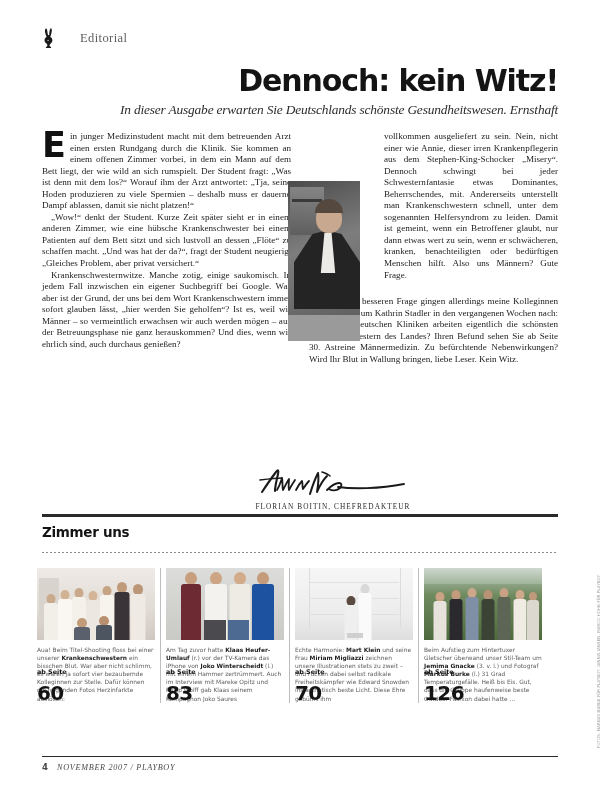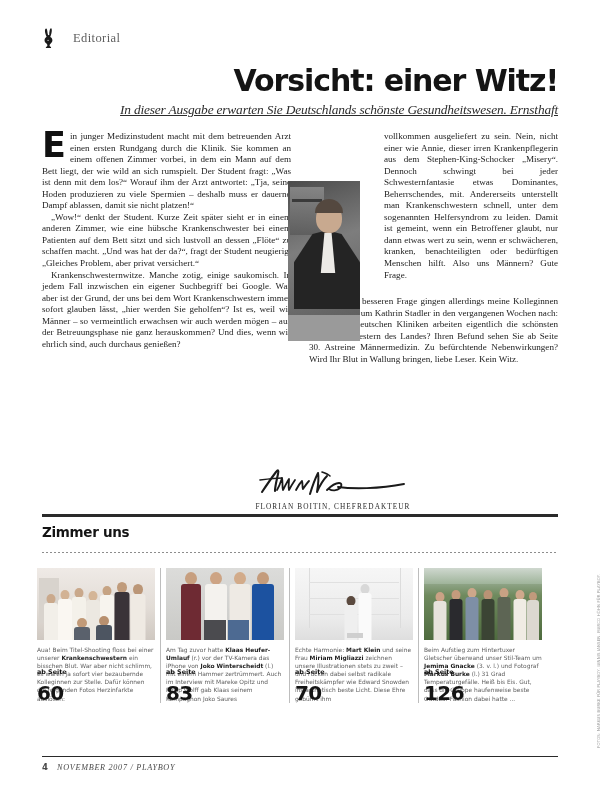--- a/index.html
+++ b/index.html
@@ -7,35 +7,35 @@
     width:600px;height:800px;
     background:#ffffff;
     font-family:"Liberation Serif", serif;
     color:#1a1a1a;
     overflow:hidden;
     position:relative;
   }
   .page{position:relative;width:600px;height:800px;box-sizing:border-box;}
 
   
-  .rubric{position:absolute;left:42px;top:28px;display:flex;align-items:center;gap:17px;}
+  .rubric{position:absolute;left:42px;top:28px;display:flex;align-items:center;gap:24px;}
   .bunny{width:14px;height:20px;display:block;}
   .rubric-label{font-family:"Liberation Serif",serif;font-size:12.5px;color:#5e5e5e;letter-spacing:.4px;}
 
   
   .headline-wrap{position:absolute;left:42px;top:66px;width:516px;text-align:right;}
   .headline{
     font-family:"DejaVu Sans", sans-serif;
     font-weight:bold;font-size:30px;line-height:1.02;
     letter-spacing:-1.1px;color:#141414;margin:0;
   }
   .subhead{
     font-family:"Liberation Serif",serif;
     font-style:italic;font-size:13.4px;color:#2b2b2b;
-    margin:5px 0 0 0;letter-spacing:-.18px;white-space:nowrap;text-decoration:underline;
+    margin:5px 0 0 0;letter-spacing:-.18px;white-space:nowrap;
   }
 
   
   .cols{position:absolute;left:42px;top:131px;width:516px;height:330px;}
   .col{position:absolute;top:0;width:249px;font-size:9.1px;line-height:11.55px;
        text-align:justify;color:#1c1c1c;hyphens:auto;}
   .col-l{left:0;}
   .col-r{left:267px;}
   .col p{margin:0;text-indent:9px;}
   .col p.first{text-indent:0;}
@@ -135,21 +135,21 @@
     <span>
       <svg class="bunny" viewBox="0 0 28 40" xmlns="http://www.w3.org/2000/svg">
         <path fill="#1a1a1a" d="M9.2 17.5C7.4 13.8 5.6 9 5.9 5.2c.2-2.6 1.3-4.4 2.4-4.2 1.3.2 1.9 2.3 2.3 5 .4 2.9.7 6 1.6 8.6.7-.3 1.5-.4 2.3-.4-.2-3.3.1-7 .9-9.9C16.1 1.8 17 .2 18.1.4c1.2.2 1.6 2.2 1.5 4.9-.2 4-1.6 9-3.1 12.6 2.6 1.3 4.3 3.6 4.3 6.6 0 2.6-1.3 4.7-3.3 6.3-1.6 1.3-2.4 2.3-2.4 3.7 0 1.4.8 2.3 1.9 3 .8.5 1.3.9 1.3 1.5 0 .7-.7 1-1.8 1h-7c-1.2 0-1.9-.4-1.9-1.1 0-.6.5-1 1.3-1.5 1.1-.7 1.9-1.6 1.9-3 0-1.4-.8-2.4-2.4-3.7-2-1.6-3.3-3.7-3.3-6.3 0-3.1 1.8-5.4 4.1-6.9z"></path>
         <circle cx="12.1" cy="24.6" r="1.15" fill="#ffffff"></circle>
       </svg>
     </span>
     <span class="rubric-label">Editorial</span>
   </div>
 
   <div class="headline-wrap">
-    <h1 class="headline">Vorsicht: einer Witz!</h1>
+    <h1 class="headline">Dennoch: kein Witz!</h1>
     <p class="subhead">In dieser Ausgabe erwarten Sie Deutschlands schönste Gesundheitswesen. Ernsthaft</p>
   </div>
 
   <div class="cols">
 
     <div class="col col-l">
       <p class="first"><span class="dropcap">E</span><span>in junger Medizinstudent macht mit dem betreuenden Arzt einen ersten Rundgang durch die Klinik. Sie kommen an einem offenen Zimmer vorbei, in dem ein Mann auf dem Bett liegt, der wie wild an sich rumspielt. Der Student fragt: „Was ist denn mit dem los?“ Worauf ihm der Arzt antwortet: „Tja, seine Hoden produzieren zu viele Spermien – deshalb muss er dauernd Dampf ablassen, damit sie nicht platzen!“</span></p>
       <p>„Wow!“ denkt der Student. Kurze Zeit später sieht er in einem anderen Zimmer, wie eine hübsche Krankenschwester bei einem Patienten auf dem Bett sitzt und sich lustvoll an dessen „Flöte“ zu schaffen macht. „Und was hat der da?“, fragt der Student neugierig. „Gleiches Problem, aber privat versichert.“</p>
       <p>Krankenschwesternwitze. Manche zotig, einige saukomisch. In jedem Fall inzwischen ein eigener Suchbegriff bei Google. Was aber ist der Grund, der uns bei dem Wort Krankenschwestern immer sofort glauben lässt, „hier werden Sie geholfen“? Ist es, weil wir Männer – so vermeintlich erwachsen wir auch werden mögen – aus der Betreuungsphase nie ganz herauskommen? Und dies, wenn wir ehrlich sind, auch durchaus genießen?</p>
     </div>

